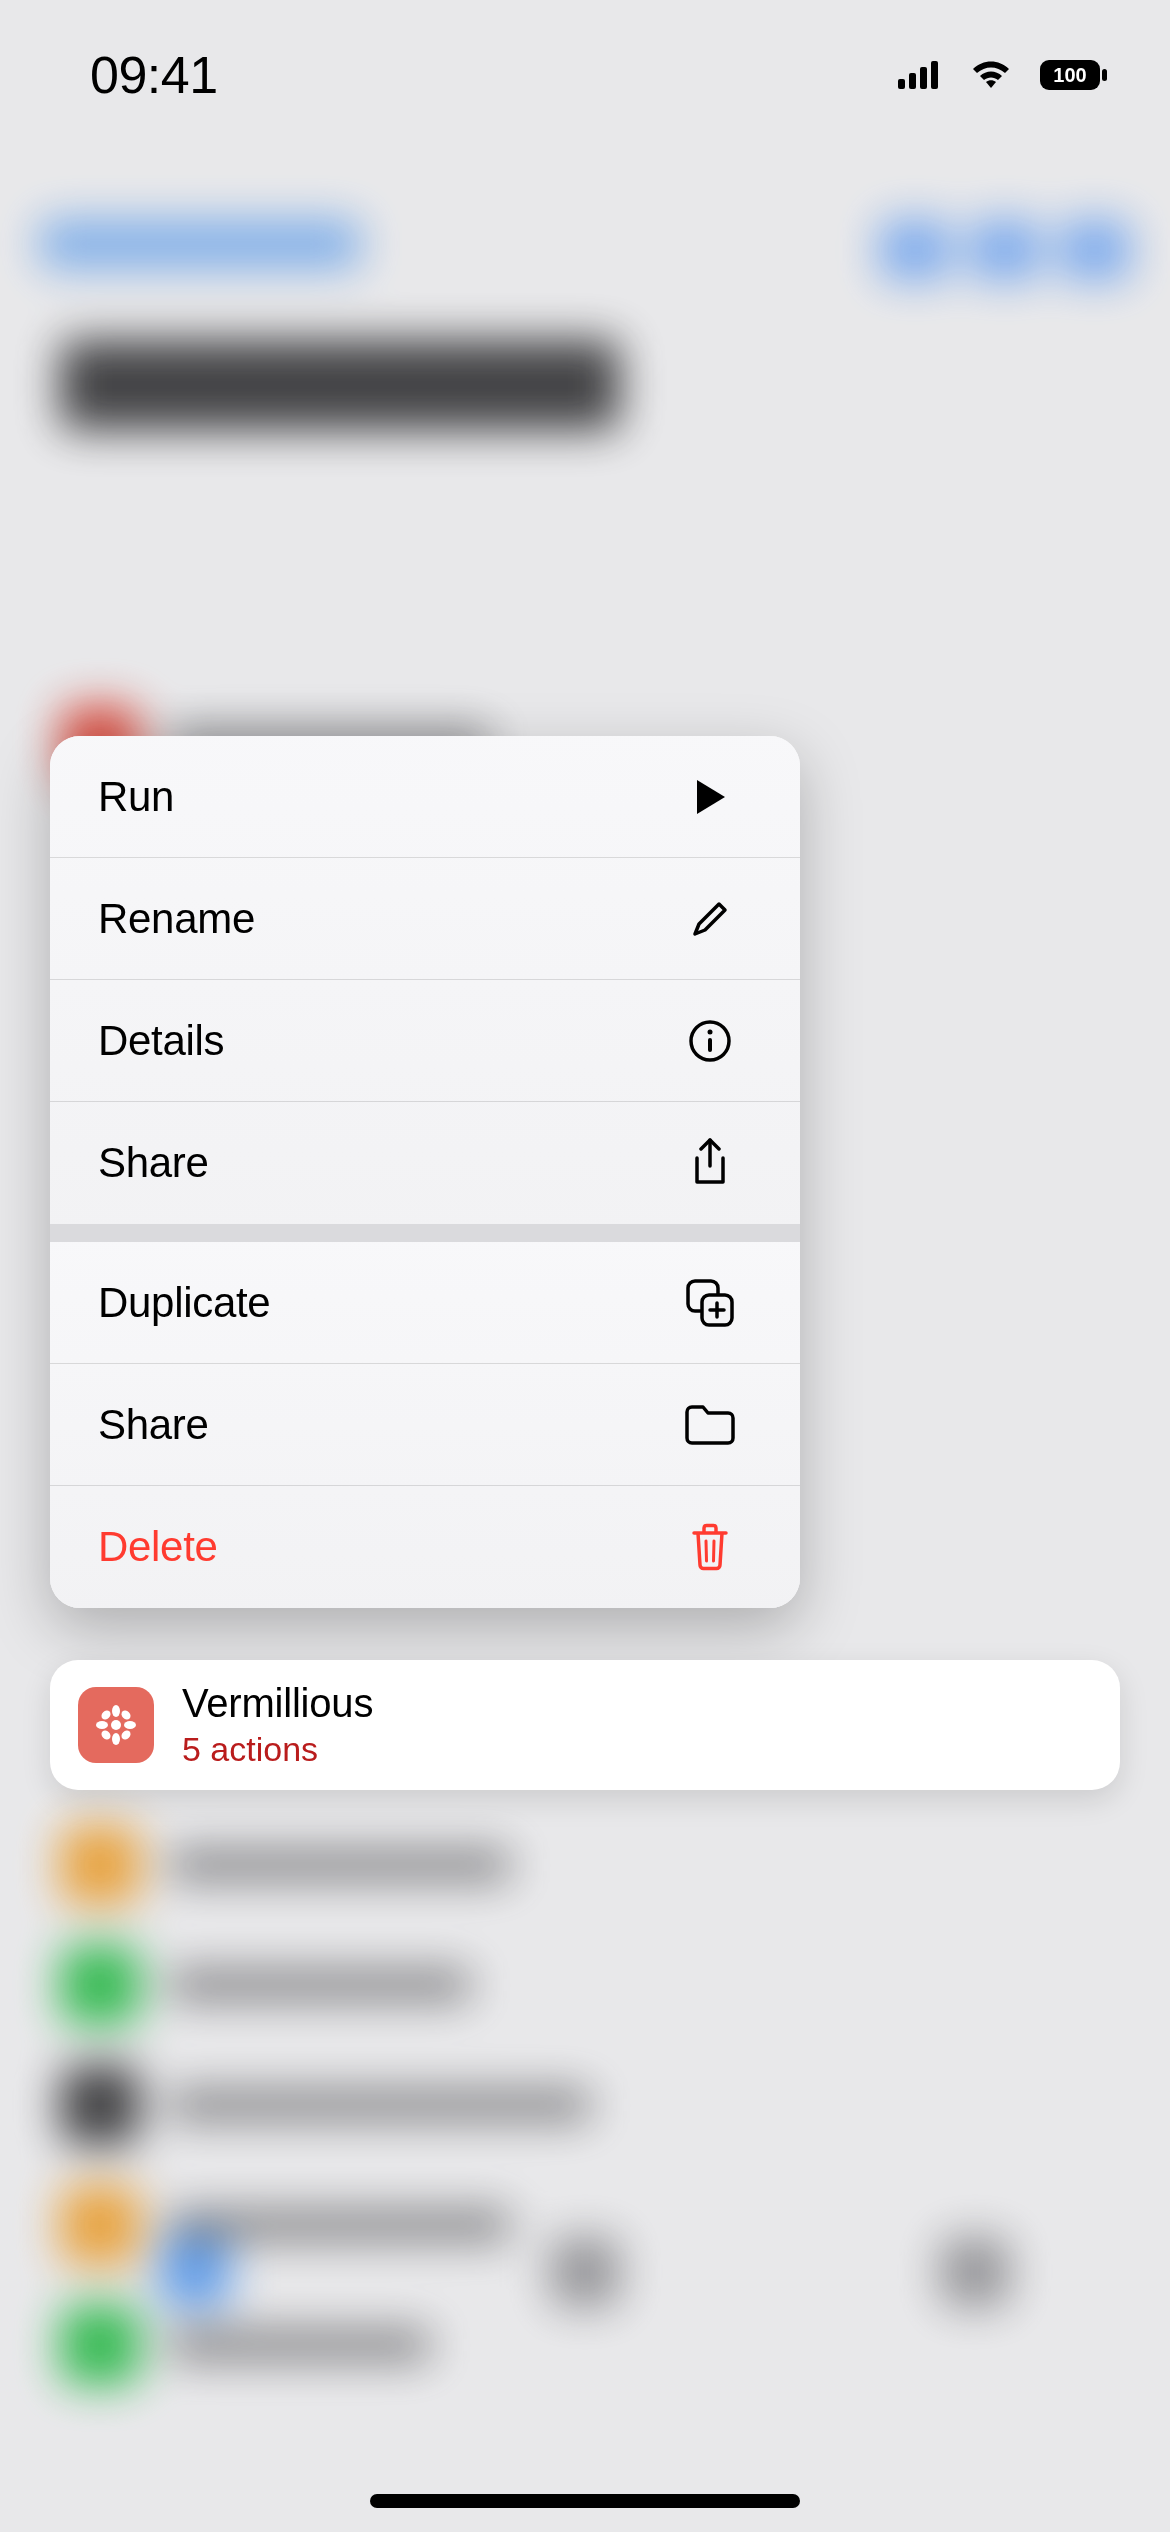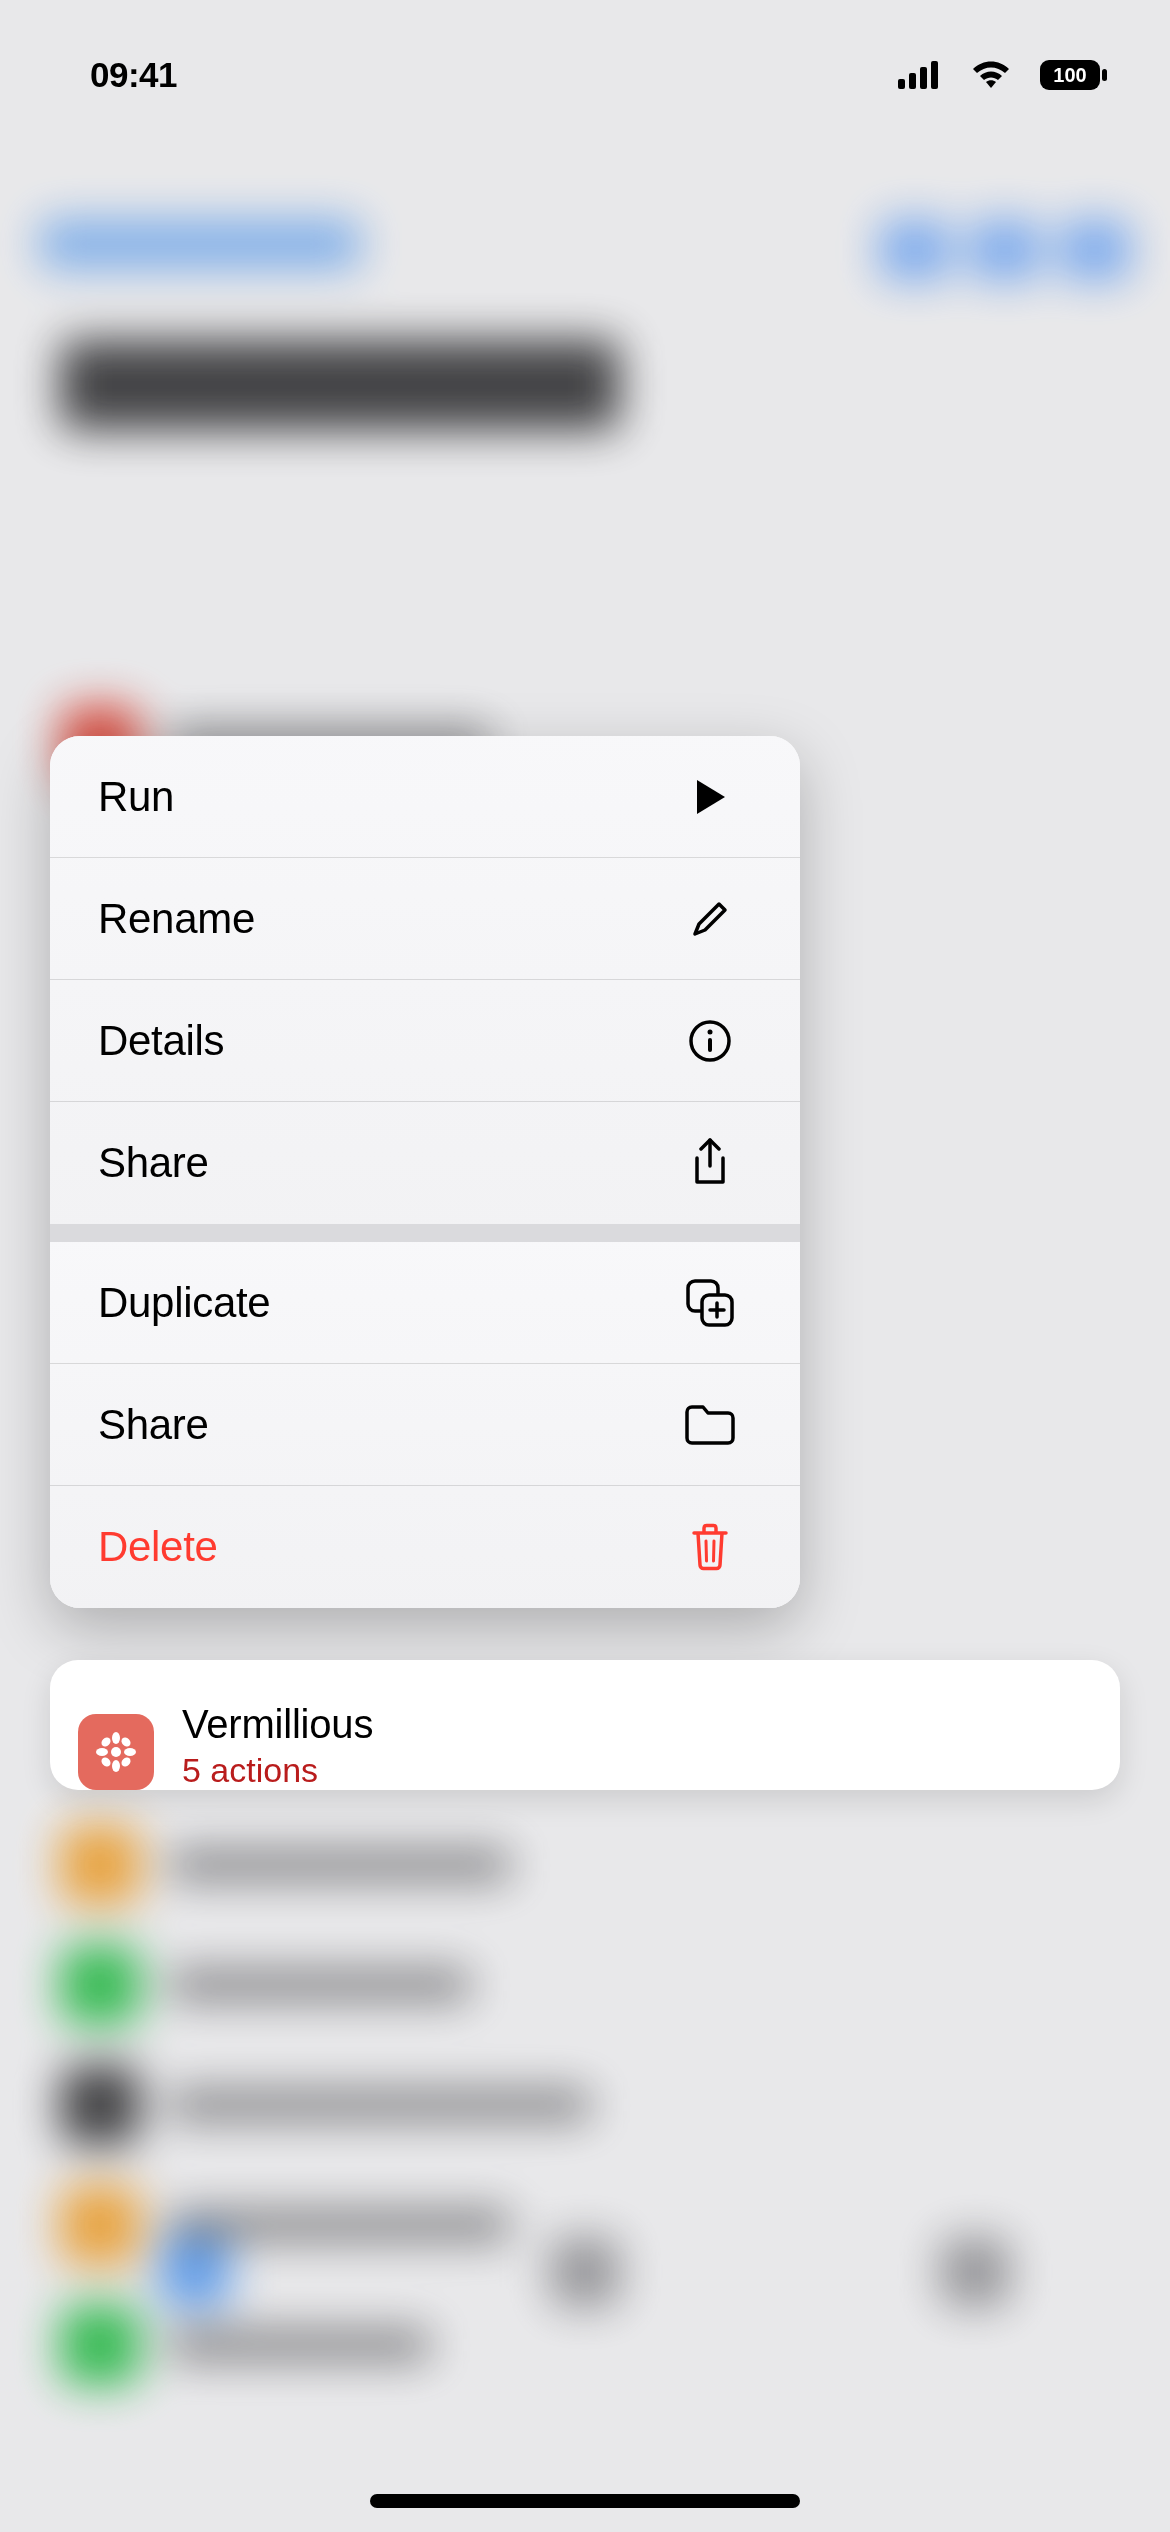--- a/index.html
+++ b/index.html
@@ -24,22 +24,22 @@
       left: 0;
       right: 0;
       height: 120px;
       display: flex;
       align-items: center;
       justify-content: space-between;
       padding: 30px 60px 0 90px;
       z-index: 100;
     }
     .status-time {
-      font-weight: 700;
-      font-size: 35px;
+      font-weight: 400;
+      font-size: 52px;
       color: #000;
       letter-spacing: -0.5px;
     }
     .status-icons {
       display: flex;
       align-items: center;
       gap: 28px;
     }
     .signal-icon svg, .wifi-icon svg, .battery-icon svg { display: block; }
 
@@ -174,22 +174,22 @@
     
     .shortcut-card {
       position: absolute;
       top: 1660px;
       left: 50px;
       right: 50px;
       height: 130px;
       background: #ffffff;
       border-radius: 28px;
       display: flex;
-      align-items: flex-end;
-      padding: 0 28px;
+      align-items: center;
+      padding: 9px 28px;
       gap: 28px;
       box-shadow: 0 10px 30px rgba(0,0,0,0.12);
     }
     .shortcut-icon {
       width: 76px;
       height: 76px;
       border-radius: 18px;
       background: #e46a5e;
       display: flex;
       align-items: center;

